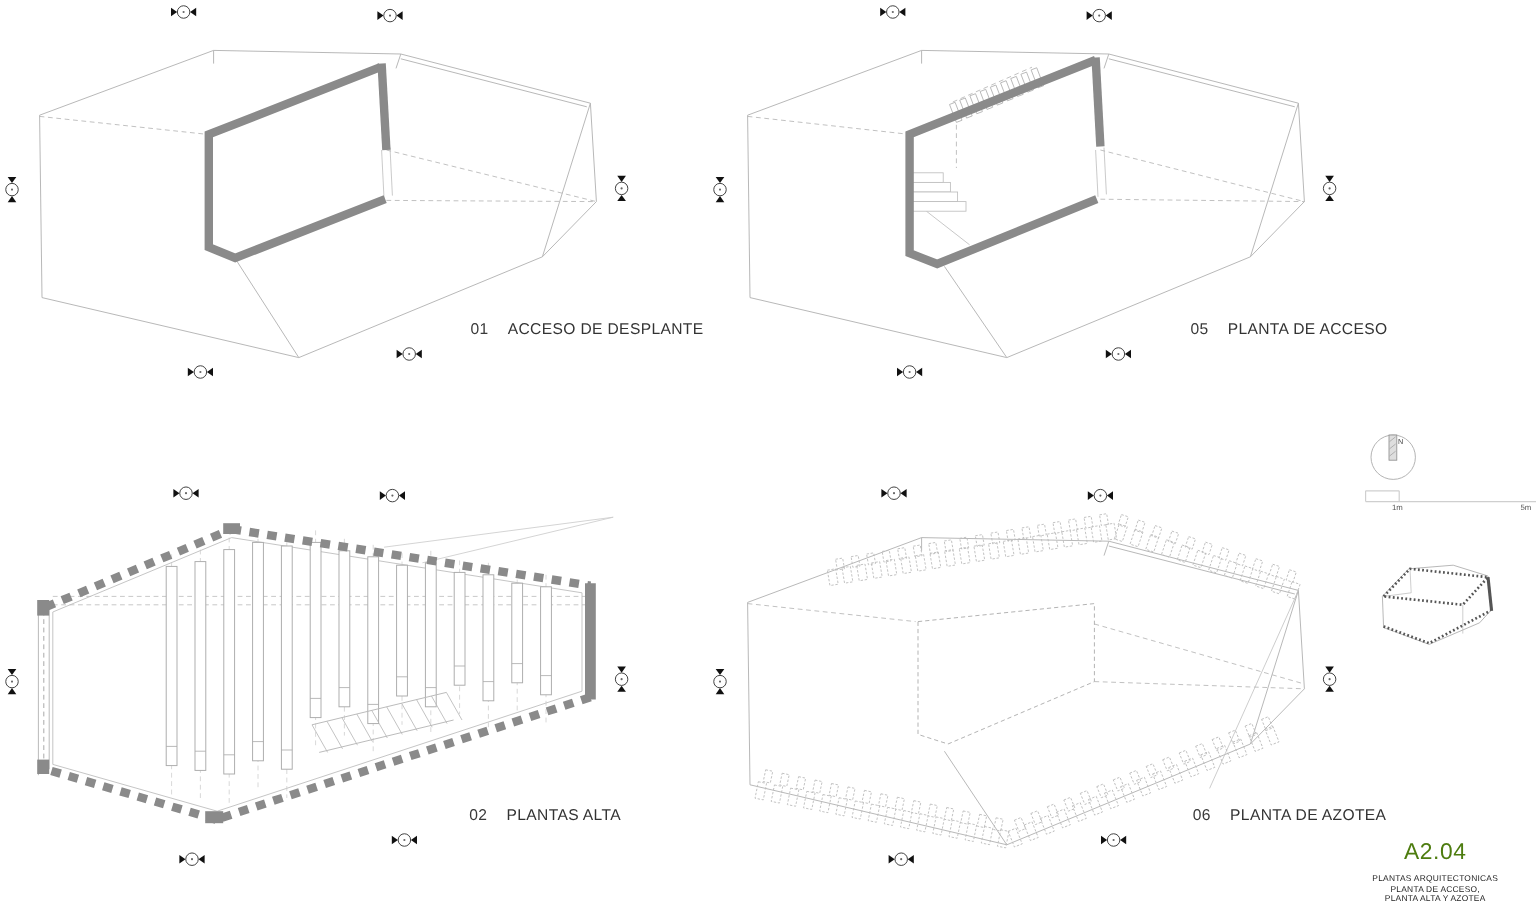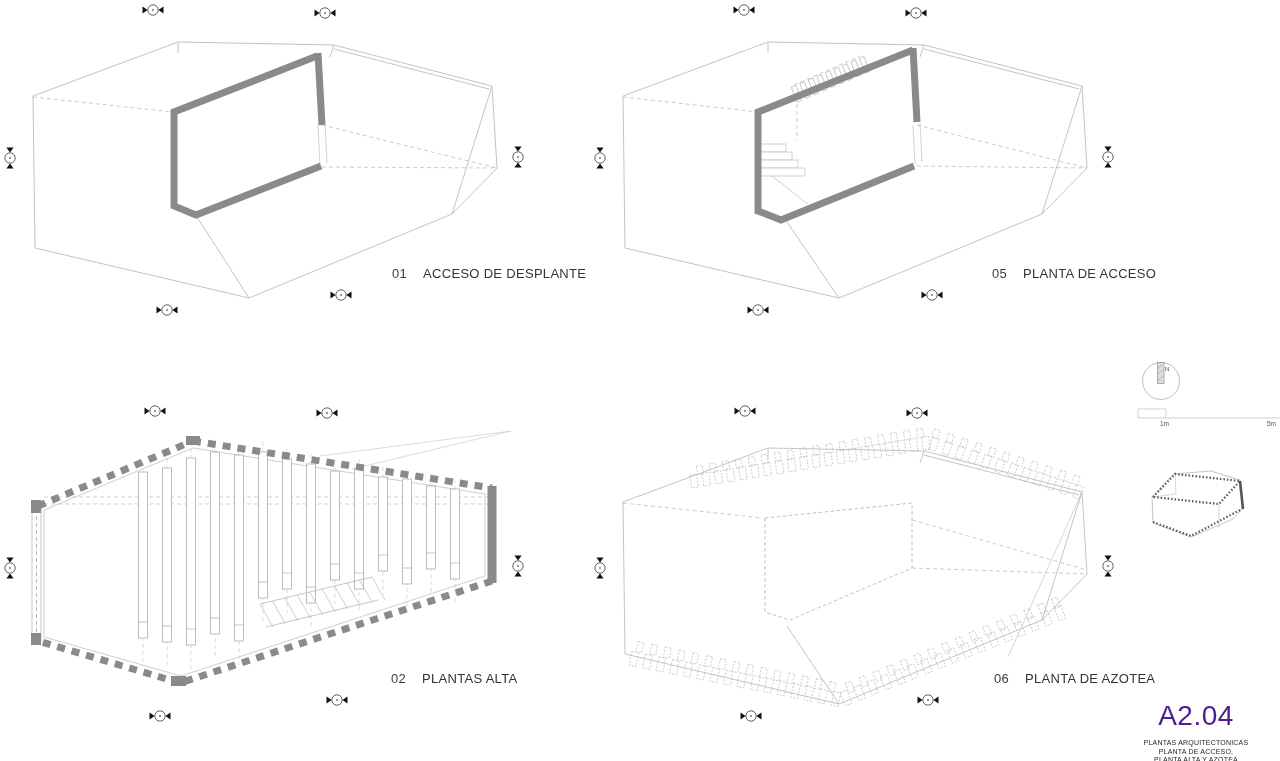--- a/index.html
+++ b/index.html
@@ -7,21 +7,21 @@
     position:relative;width:1280px;height:761px;background:#ffffff;
     font-family:"Liberation Sans",sans-serif;overflow:hidden;
   }
   svg.linework{position:absolute;left:0;top:0;}
   .caption{
     position:absolute;display:flex;gap:16px;font-size:13px;color:#333;
     letter-spacing:.3px;white-space:nowrap;margin-left:44px;
   }
   .caption .num{color:#3a3a3a;}
   .titleblock{position:absolute;left:1126px;top:700px;width:140px;text-align:center;}
-  .sheetno{font-size:28px;color:#4c1d95;letter-spacing:.5px;}
+  .sheetno{font-size:19px;color:#4d7c0f;letter-spacing:.5px;}
   .subtitle{font-size:7px;line-height:8.5px;color:#1e1e1e;letter-spacing:.2px;margin-top:7px;}
   .subtitle div{white-space:nowrap;}
   .tinylabel{position:absolute;font-size:6.5px;color:#555;}
   .n-label{position:absolute;font-size:6px;color:#444;}
 </style>
 </head>
 <body>
 
 <div class="sheet">
 

